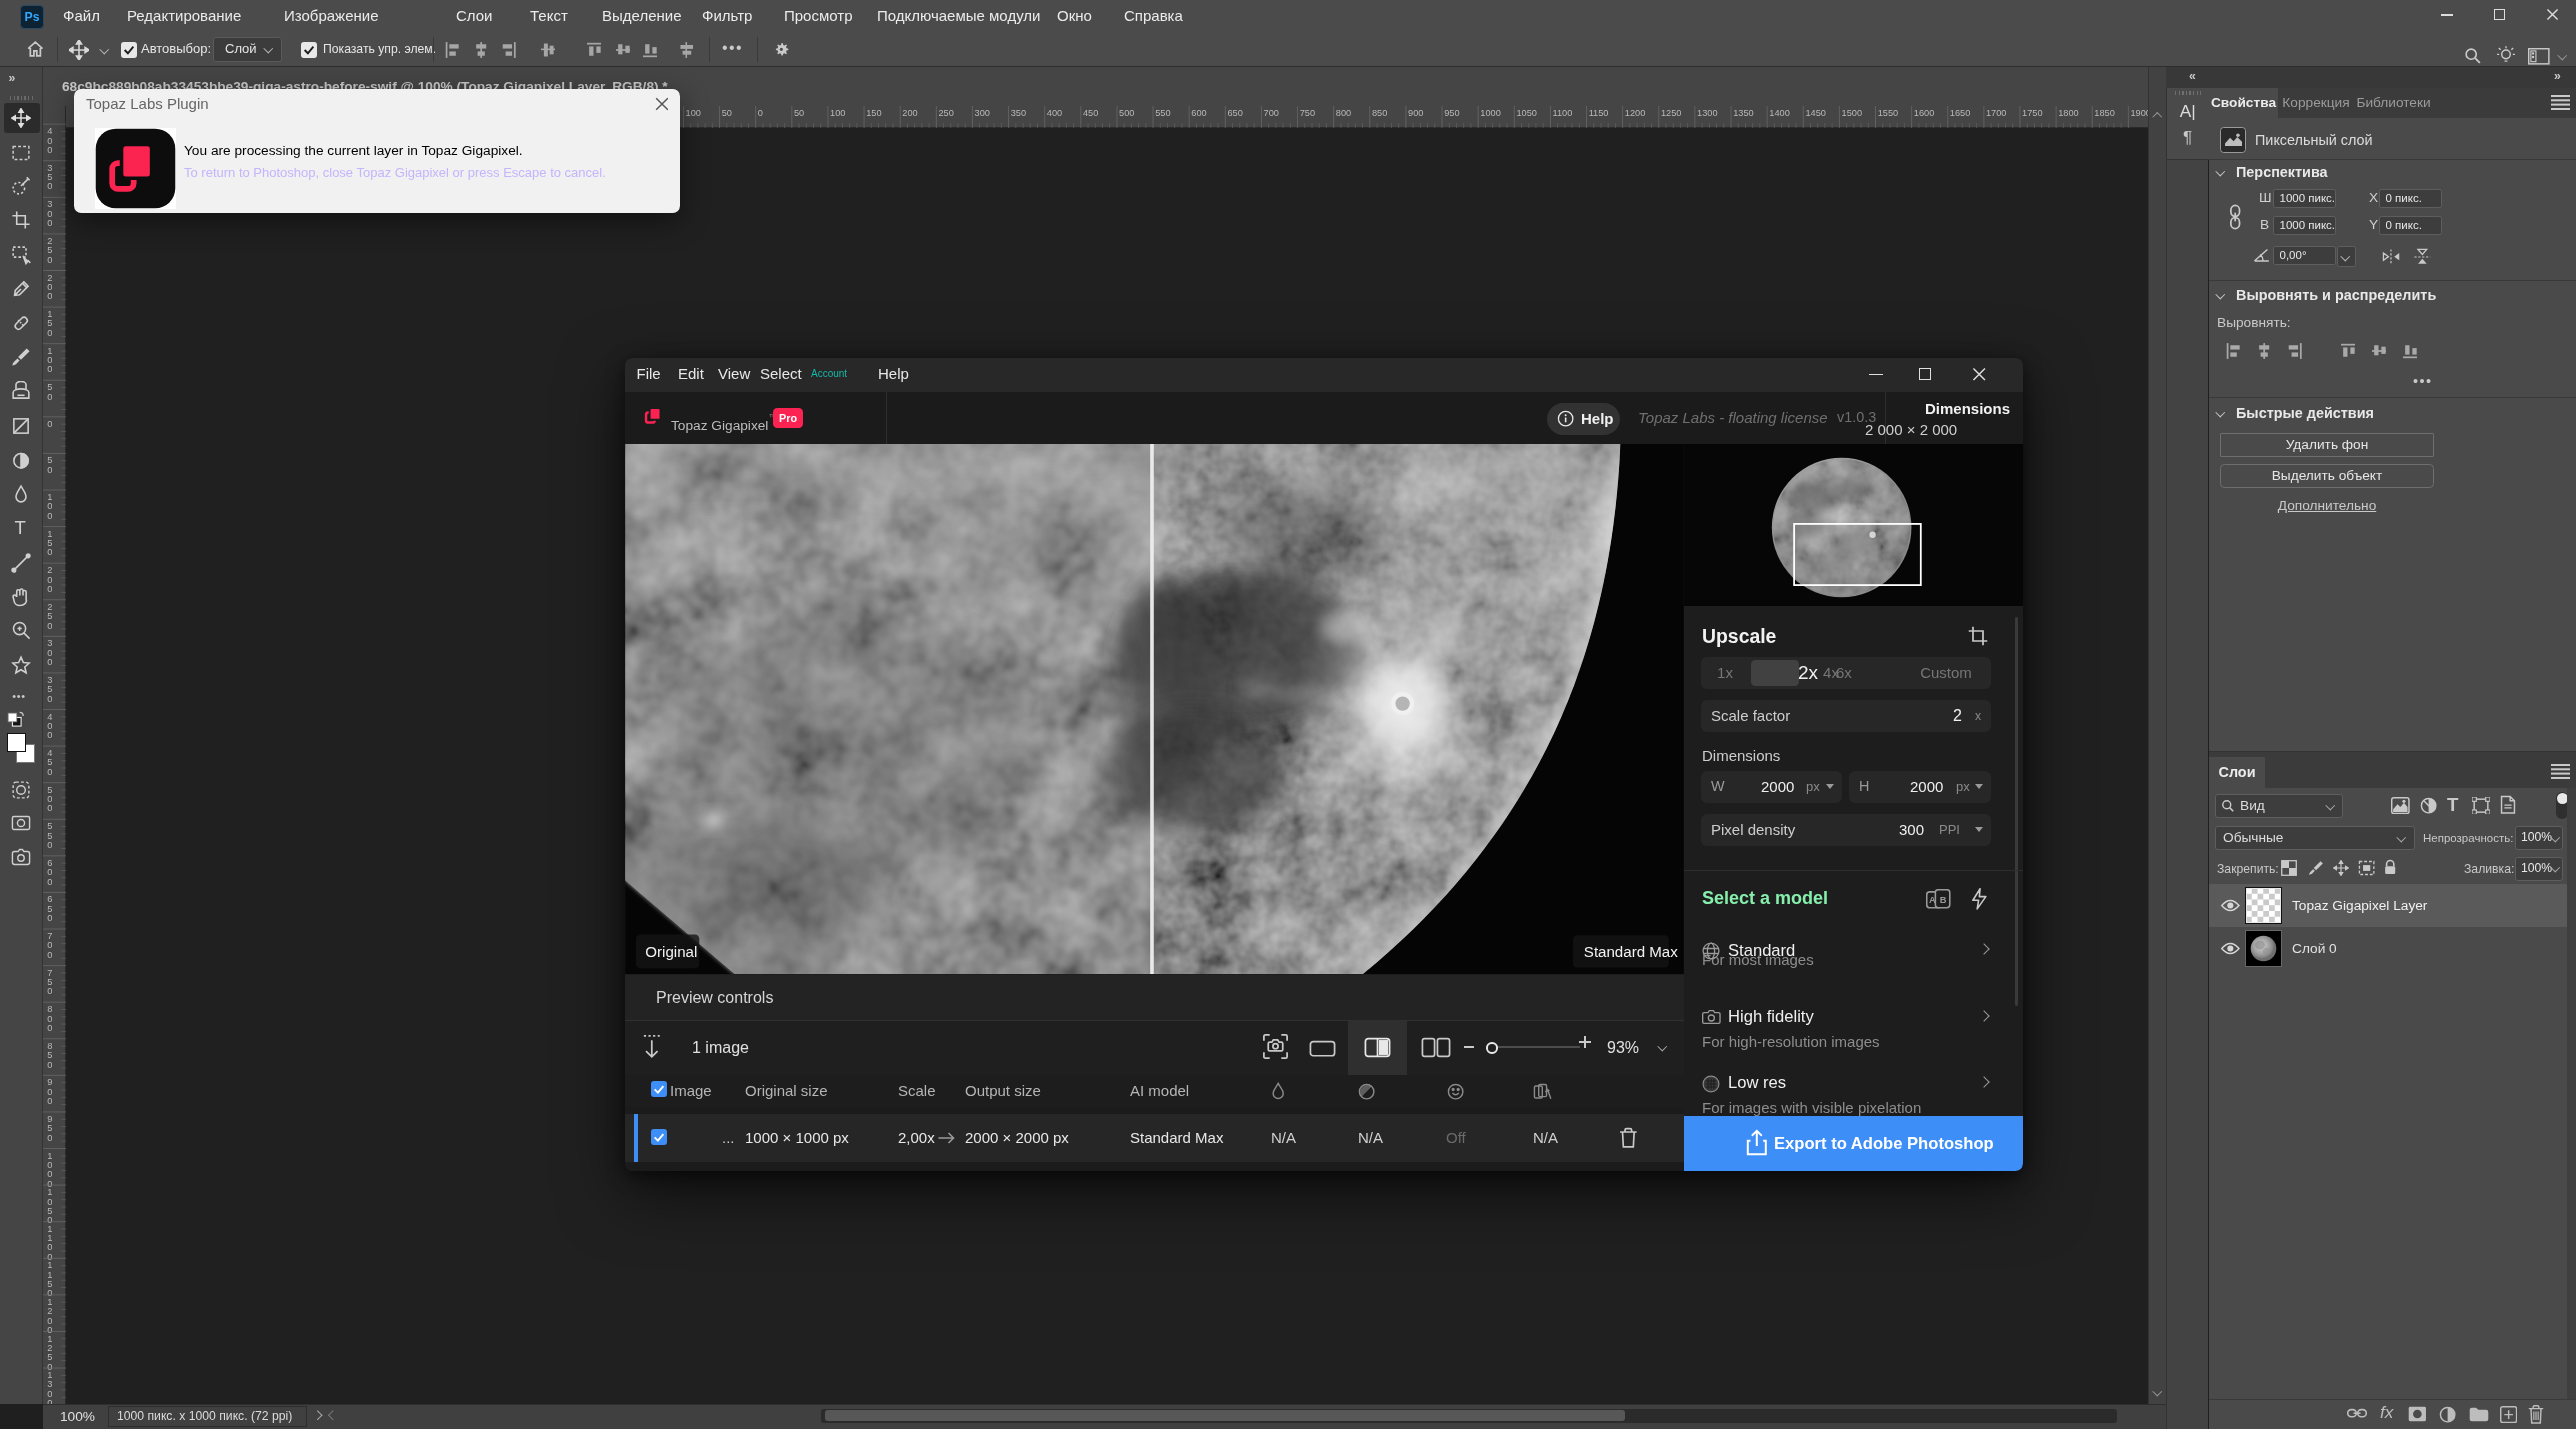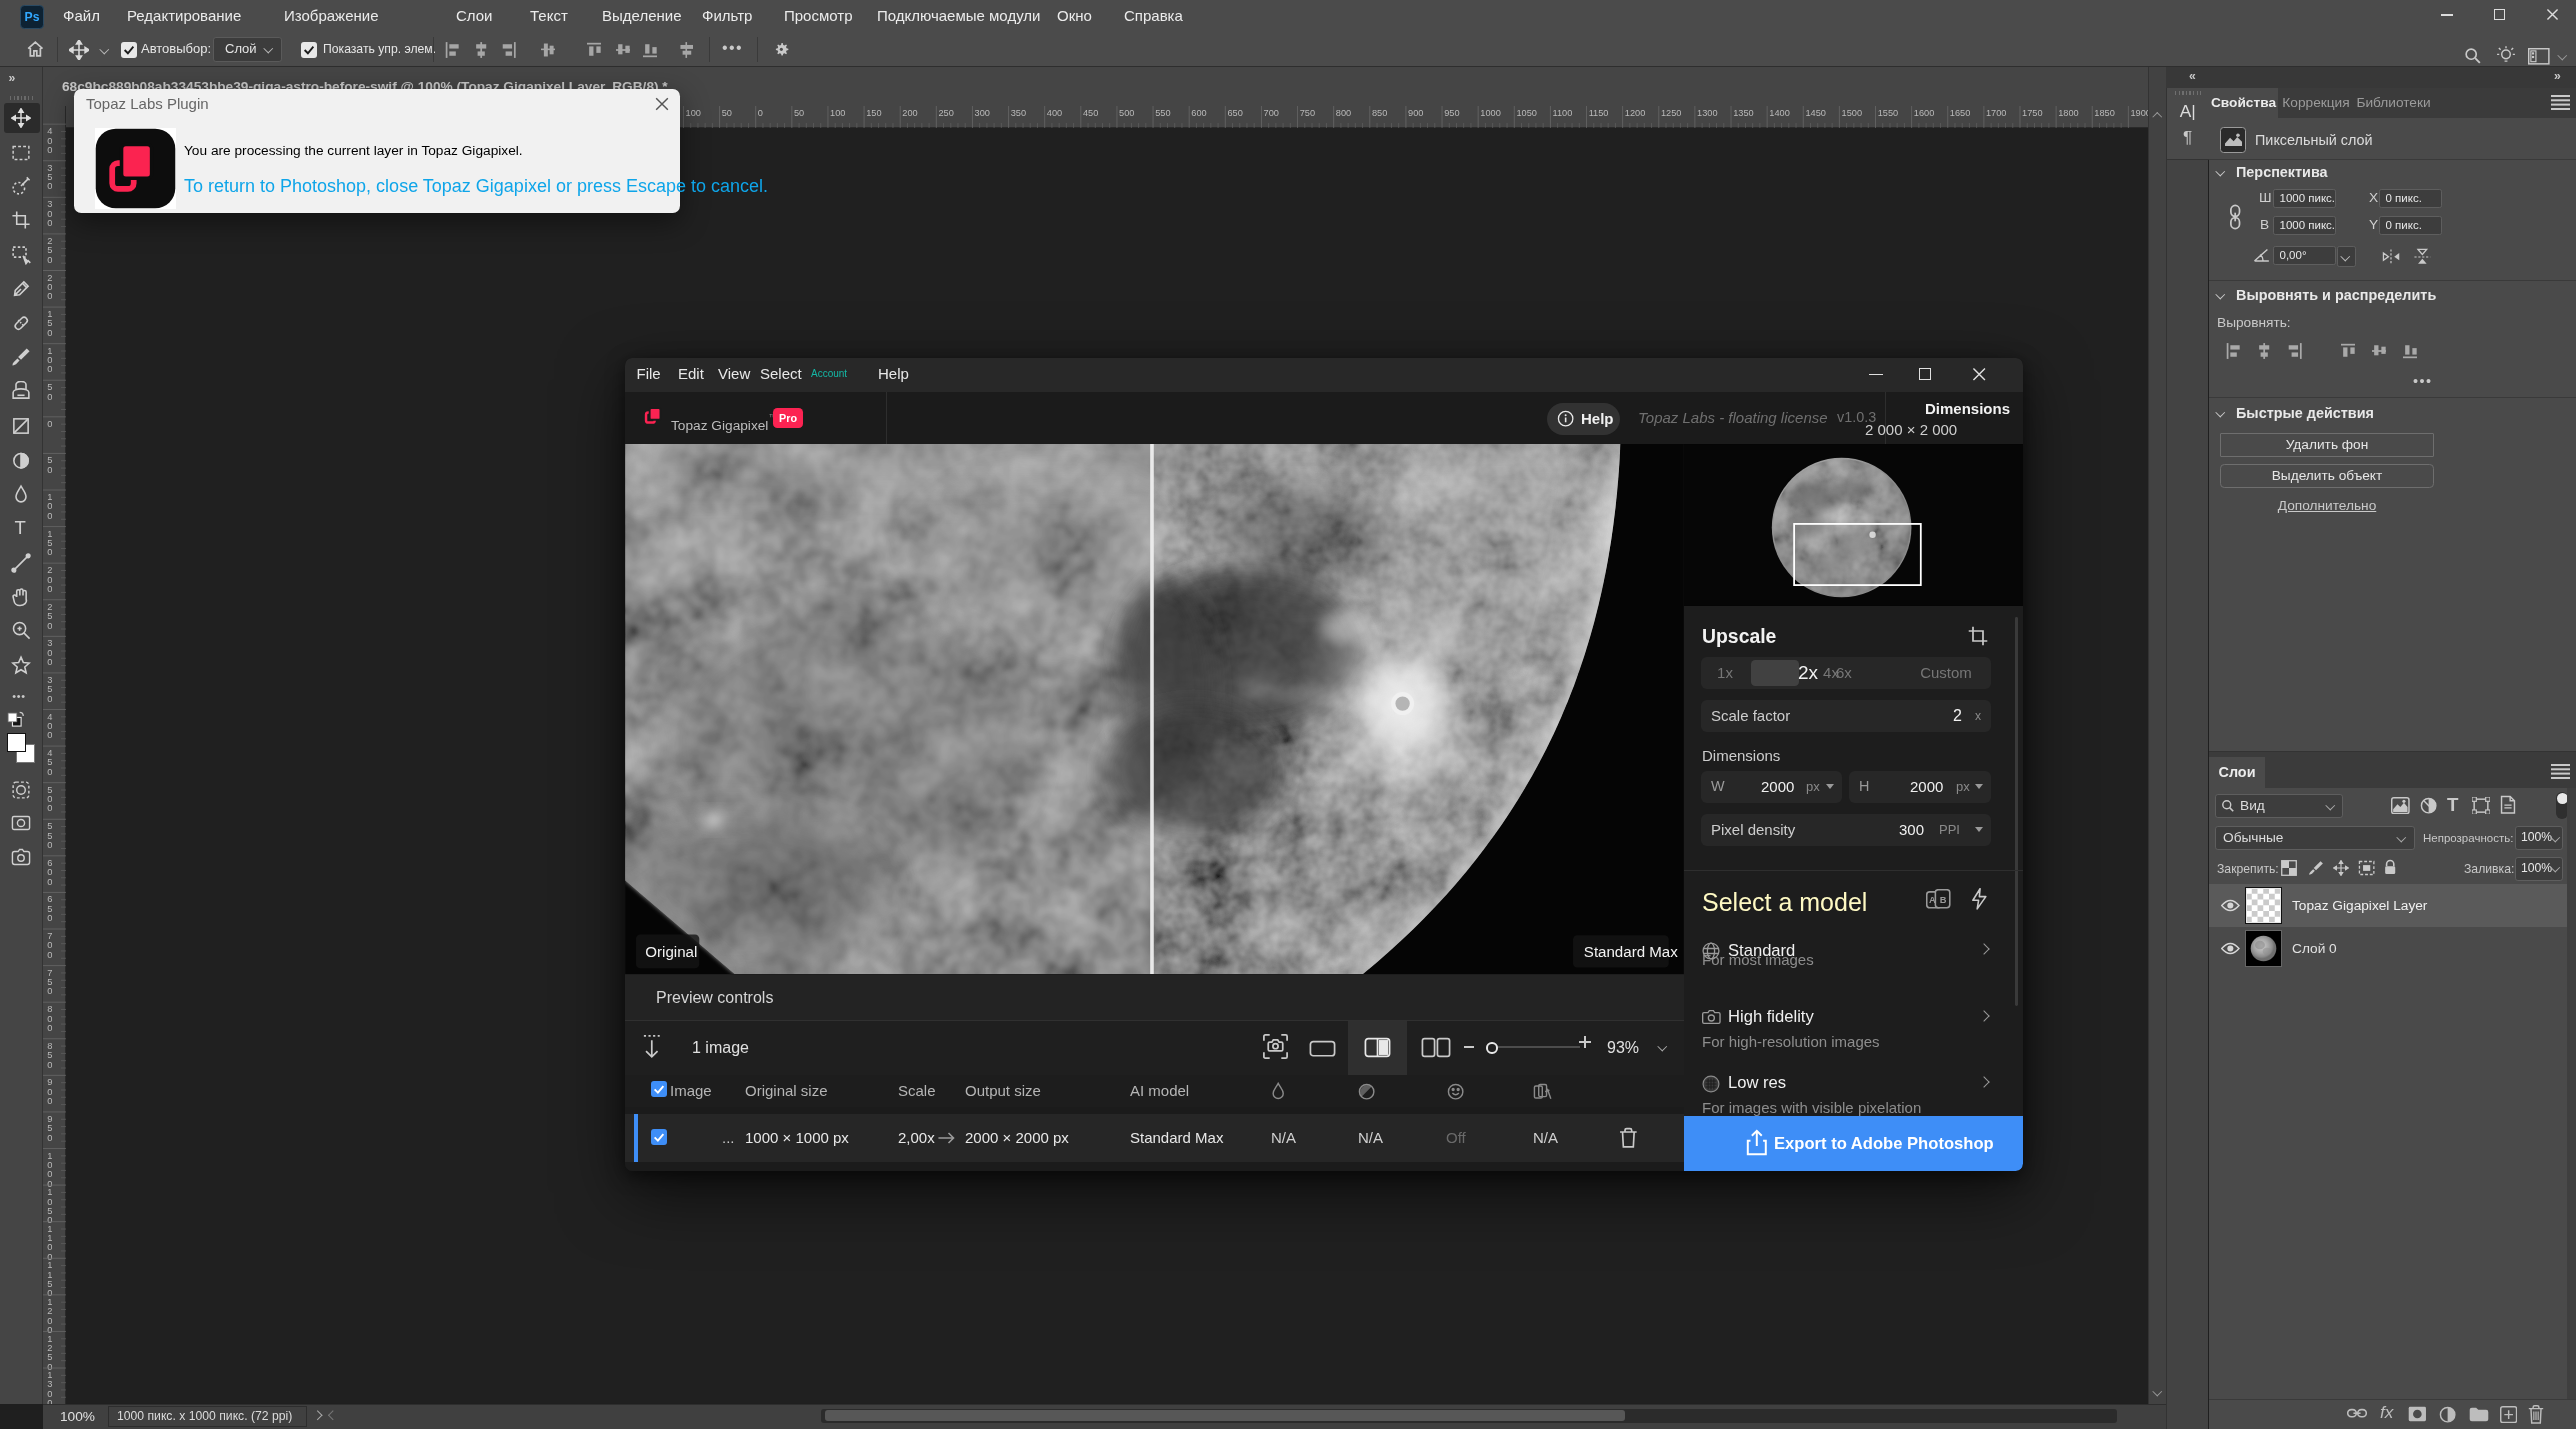--- a/index.html
+++ b/index.html
@@ -1333,21 +1333,21 @@
 <div class="abs" style="left:1234px;top:413px;height:32px;line-height:31px;color:#9a9a9a;font-size:14.4px">H</div>
 <div class="abs" style="left:1285px;top:413px;height:32px;line-height:31px;color:#f0f0f0;font-size:15px">2000</div>
 <div class="abs" style="left:1331px;top:413px;height:32px;line-height:32px;color:#8a8a8a;font-size:13px">px</div>
 <div class="abs" style="left:1350px;top:426px;width:0;height:0;border-left:4.3px solid transparent;border-right:4.3px solid transparent;border-top:5px solid #9a9a9a"></div>
 <div class="abs" style="left:1076px;top:456px;width:290px;height:32px;background:#272727;border-radius:5.8px"></div>
 <div class="abs" style="left:1086px;top:456px;height:32px;line-height:31px;color:#cdcdcd;font-size:15px">Pixel density</div>
 <div class="abs" style="left:1274px;top:456px;height:32px;line-height:31px;color:#f0f0f0;font-size:15px">300</div>
 <div class="abs" style="left:1314px;top:456px;height:32px;line-height:32px;color:#8a8a8a;font-size:13px">PPI</div>
 <div class="abs" style="left:1350px;top:469px;width:0;height:0;border-left:4.3px solid transparent;border-right:4.3px solid transparent;border-top:5px solid #9a9a9a"></div>
 <div class="abs" style="left:1059px;top:512px;width:339px;height:0.7px;background:#2e2e2e"></div>
-<div class="abs" style="left:1077px;top:530px;color:#fef9c3;font-size:25px;font-weight:normal">Select a model</div>
+<div class="abs" style="left:1077px;top:530px;color:#86efac;font-size:18px;font-weight:bold">Select a model</div>
 <svg class="abs" style="left:1301px;top:531px" width="24.5" height="21.6" viewBox="0 0 34 30">
       <rect x="1" y="4" width="20" height="22" rx="4" fill="none" stroke="#9a9a9a" stroke-width="2.2"></rect>
       <rect x="13" y="1" width="20" height="25" rx="4" fill="#1d1d1d" stroke="#9a9a9a" stroke-width="2.2"></rect>
       <text x="4" y="20" font-size="13" fill="#9a9a9a" font-family="Liberation Sans" font-weight="bold">A</text>
       <text x="19" y="20" font-size="13" fill="#9a9a9a" font-family="Liberation Sans" font-weight="bold">B</text>
     </svg>
 <svg class="abs" style="left:1345px;top:530px" width="18.7" height="21.6" viewBox="0 0 26 30">
       <path d="M14 1 L4 17 H12 L10 29 L22 12 H13 Z" fill="none" stroke="#c9c9c9" stroke-width="2.2" stroke-linejoin="round"></path>
     </svg>
 <div class="abs" style="left:1103px;top:583px;color:#f0f0f0;font-size:16.6px">Standard</div>
@@ -1483,13 +1483,13 @@
 <svg class="abs" style="left:654px;top:96px" width="16" height="16" viewBox="0 0 22 22">
     <path d="M3 3 L19 19 M19 3 L3 19" stroke="#555" stroke-width="2"></path>
   </svg>
 <div class="abs" style="left:95px;top:128px;width:81px;height:81px;background:#fff"></div>
 <svg class="abs" style="left:95px;top:128px" width="81" height="81" viewBox="0 0 113 113">
     <rect x="1" y="1" width="111" height="111" rx="28" fill="#0d0d0d"></rect>
     <rect x="24" y="49" width="30" height="36" rx="8" fill="none" stroke="#fb2350" stroke-width="8"></rect>
     <rect x="37" y="23" width="42" height="47" rx="6" fill="#fb2350" stroke="#0d0d0d" stroke-width="5"></rect>
   </svg>
 <div class="abs" style="left:184px;top:143px;color:#000;font-size:13.7px">You are processing the current layer in Topaz Gigapixel.</div>
-<div class="abs" style="left:184px;top:176px;color:#0ea5e9;font-size:18px">To return to Photoshop, close Topaz Gigapixel or press Escape to cancel.</div>
+<div class="abs" style="left:184px;top:165px;color:#c4b5fd;font-size:13px">To return to Photoshop, close Topaz Gigapixel or press Escape to cancel.</div>
 
 </body></html>

